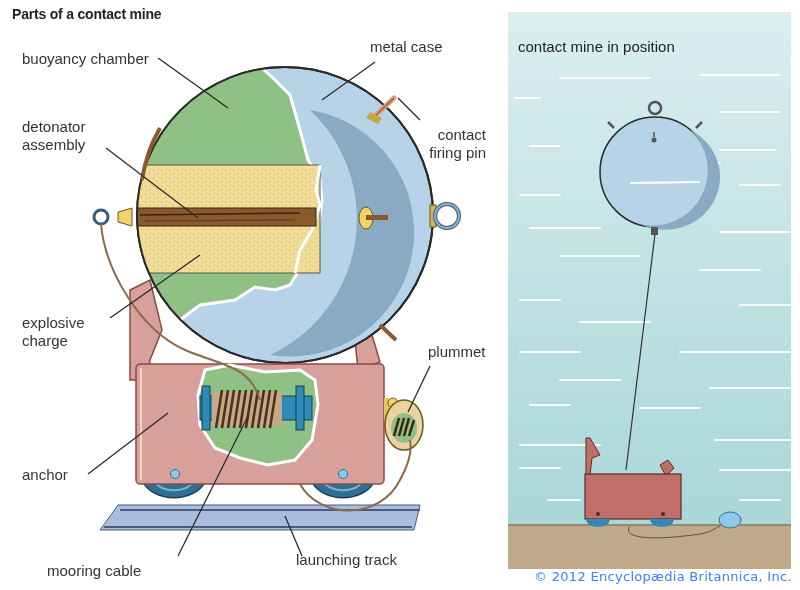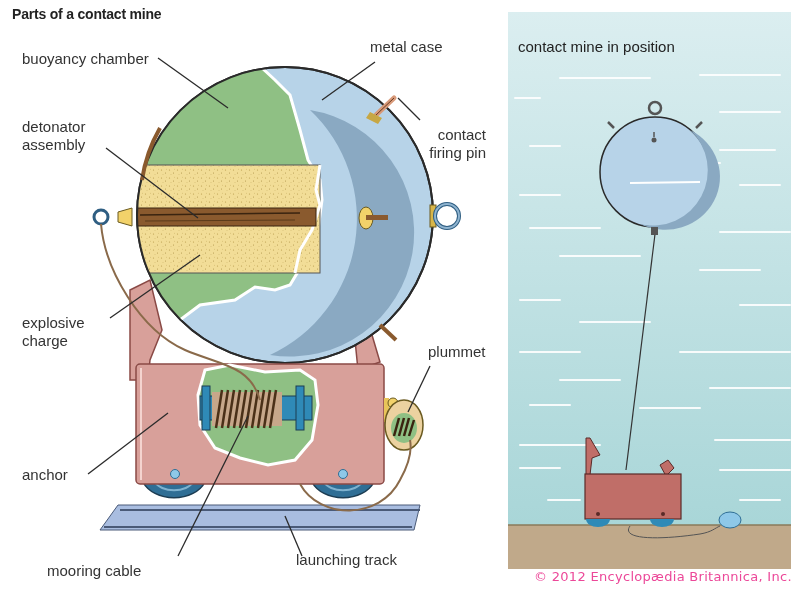--- a/index.html
+++ b/index.html
@@ -2,21 +2,21 @@
 <html><head>
   <meta charset="utf-8">
   <style>
     html, body { margin: 0; padding: 0; background: #ffffff; }
     body { width: 800px; height: 590px; position: relative; overflow: hidden;
            font-family: "Liberation Sans", sans-serif; color: #2b2b2b; }
     .title { position: absolute; left: 12px; top: 6px; font-size: 14px; font-weight: bold; color: #222; letter-spacing: -0.2px; text-align: right; }
     .label { position: absolute; font-size: 15px; line-height: 18px; color: #333; white-space: pre-line; }
     .label.right { text-align: right; }
     .panel-title { position: absolute; left: 518px; top: 38px; font-size: 15px; font-weight: normal; color: #222; }
-    .copyright { position: absolute; left: 534px; top: 569px; font-size: 13px; color: #ec4899; font-family: "DejaVu Sans", sans-serif; letter-spacing: 0.3px; }
+    .copyright { position: absolute; left: 534px; top: 569px; font-size: 13px; color: #3b82f6; font-family: "DejaVu Sans", sans-serif; letter-spacing: 0.3px; }
     svg { position: absolute; left: 0; top: 0; }
   </style>
 </head>
 <body>
 
 <svg width="800" height="590" viewBox="0 0 800 590">
   <defs>
     <pattern id="sand" width="8" height="8" patternUnits="userSpaceOnUse">
       <rect width="8" height="8" fill="#f2dd97"></rect>
       <circle cx="1.5" cy="2" r="0.6" fill="#b89a4a"></circle>

